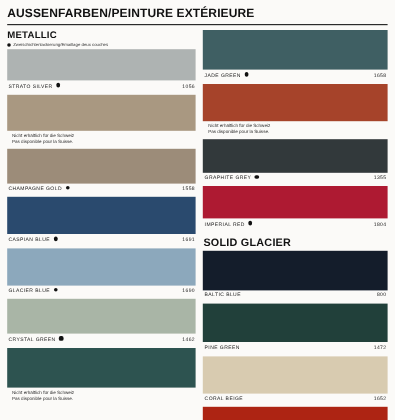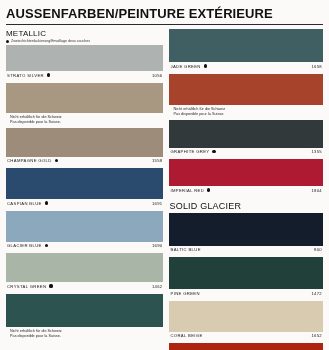--- a/index.html
+++ b/index.html
@@ -11,21 +11,21 @@
     position:relative;
   }
   .page{
     width:329px;height:350px;
     position:relative;
     background:#fbfaf8;
     box-sizing:border-box;
     padding:4px 4px 0 4px;
   }
   .main-title{
-    font-size:13px;
+    font-size:10px;
     font-weight:bold;
     letter-spacing:0.1px;
     color:#111;
     margin:2px 0 3px 2px;
     white-space:nowrap;
   }
   .rule{
     height:1px;background:#2b2b2b;margin:0 2px 4px 2px;
   }
   .cols{
@@ -34,21 +34,21 @@
     padding:0 2px;
   }
   .col{
     width:159px;
     display:flex;
     flex-direction:column;
   }
   .col-right{width:155px;}
   .sec-head{
     font-size:8px;
-    font-weight:normal;
+    font-weight:bold;
     color:#111;
     letter-spacing:0.2px;
     margin:0 0 1px 0;
   }
   .sec-head.solid{
     font-size:9px;
     margin-top:3px;
     margin-bottom:2px;
   }
   .sec-sub{

